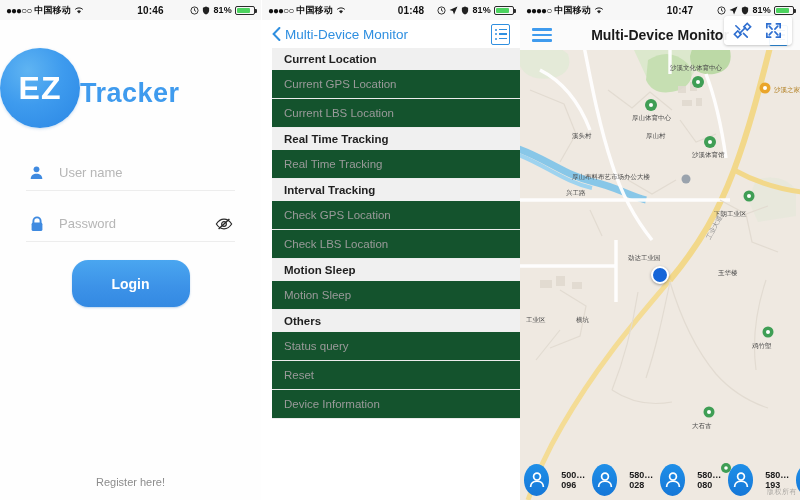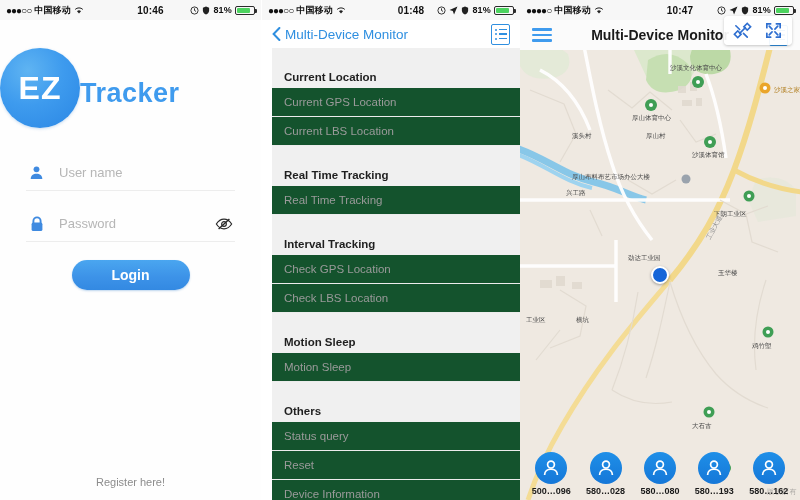--- a/index.html
+++ b/index.html
@@ -56,21 +56,21 @@
   .fields { margin: 30px 26px 0 26px; }
   .field {
     display: flex; align-items: center; gap: 14px;
     padding: 6px 2px 9px 2px; border-bottom: 1px solid #ededed;
     margin-bottom: 18px; position: relative;
   }
   .field .ph { color: #b6b6b6; font-size: 13px; }
   .ficon { width: 17px; height: 17px; display: flex; align-items: center; justify-content: center; }
   .eye { margin-left: auto; width: 18px; height: 14px; }
   .login-btn {
-    margin: 12px auto 6px auto; width: 118px; height: 30px;
+    margin: 12px auto 6px auto; width: 118px; height: 47px;
     border-radius: 16px;
     background: linear-gradient(180deg, #4aa6f0 0%, #3d93e8 55%, #3389e2 100%);
     color: #fff; font-size: 14px; font-weight: bold;
     display: flex; align-items: center; justify-content: center;
     border: none; cursor: pointer;
     box-shadow: 0 1px 2px rgba(40,120,200,.3);
   }
   .register {
     position: absolute; bottom: 12px; left: 0; right: 0; text-align: center;
     font-size: 11px; color: #8c8c8c;
@@ -90,21 +90,21 @@
     border: 1.5px solid #2f8fe0; border-radius: 2px;
     display: flex; flex-direction: column; justify-content: center; gap: 2.5px; padding: 0 2.5px;
   }
   .listicon span { display: flex; align-items: center; gap: 2px; }
   .listicon i { width: 2px; height: 2px; background: #2f8fe0; border-radius: 50%; display: block; }
   .listicon b { flex: 1; height: 1.6px; background: #2f8fe0; display: block; }
 
   .menu { padding: 0 0 0 0; }
   .sec-head {
     background: #f0f0f0; font-size: 11.5px; font-weight: bold; color: #1f1f1f;
-    padding: 23px 0 5px 12px; margin-left: 10px;
+    padding: 5px 0 5px 12px; margin-left: 10px;
   }
   .menu-item {
     font-size: 11.5px; color: #9a9a9a; padding: 8px 0 8px 12px;
     margin-left: 10px; border-bottom: 1px solid #ececec; background: #14532d;
     cursor: pointer;
   }
 
   
   .panel3 { width: 280px; height: 500px; position: relative; overflow: hidden; background: #ece7df; }
   .navbar3 {
@@ -131,21 +131,21 @@
   .marker {
     position: absolute; left: 131px; top: 236px; width: 18px; height: 18px;
     border-radius: 50%; background: #1565d8; border: 2.5px solid #fff;
     box-shadow: 0 1px 3px rgba(0,0,0,.35); z-index: 4;
   }
   .devices {
     position: absolute; bottom: 4px; left: 0; width: 280px;
     display: flex; justify-content: space-around; align-items: flex-end; z-index: 6;
     padding: 0 4px;
   }
-  .dev { display: flex; flex-direction: column; align-items: center; gap: 2px; cursor: pointer; }
+  .dev { display: flex; flex-direction: row; align-items: center; gap: 12px; cursor: pointer; }
   .dev-av {
     width: 32px; height: 32px; border-radius: 50%;
     background: linear-gradient(180deg,#1f8fe8 0%, #1577d8 100%);
     display: flex; align-items: center; justify-content: center;
   }
   .dev-lbl { font-size: 9px; font-weight: bold; color: #1a1a1a; }
   .watermark {
     position: absolute; right: 3px; bottom: 3px; font-size: 7px;
     color: rgba(90,90,90,.45); z-index: 7; letter-spacing: .5px;
   }

